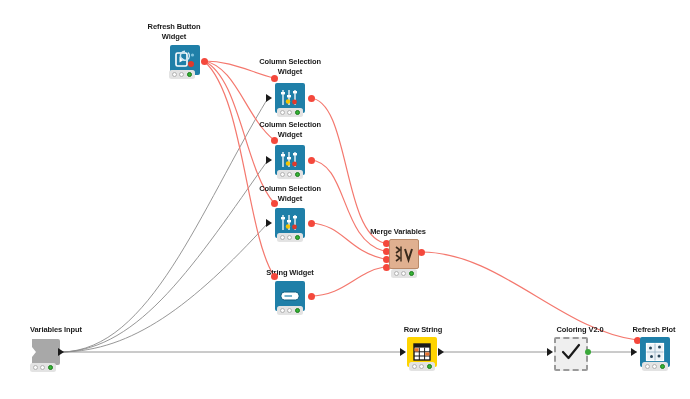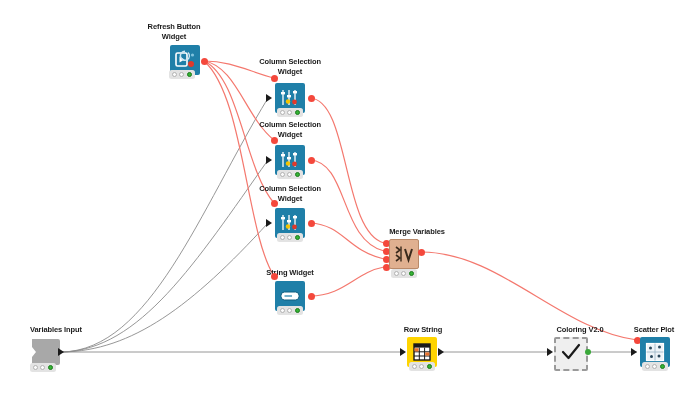--- a/index.html
+++ b/index.html
@@ -166,21 +166,21 @@
     </div>
     <div class="port red" style="left:308px;top:293px;"></div>
     <div class="status" style="left:277px;top:306px;">
       <span class="dot"></span>
       <span class="dot"></span>
       <span class="dot green"></span>
     </div>
   </div>
 
   <div class="node">
-    <div class="nlabel" style="left:363px;top:227px;width:70px;margin-left:19px;">Merge Variables</div>
+    <div class="nlabel" style="left:363px;top:227px;width:70px;">Merge Variables</div>
     <div class="port red" style="left:383px;top:240px;"></div>
     <div class="port red" style="left:383px;top:248px;"></div>
     <div class="port red" style="left:383px;top:256px;"></div>
     <div class="port red" style="left:383px;top:264px;"></div>
     <div class="nbox tan" style="left:389px;top:239px;width:28px;height:28px;">
       <svg width="28" height="28" viewBox="0 0 28 28">
         <path d="M6 7 L10 10 L6 13" fill="none" stroke="#3a2a1c" stroke-width="1.6"></path>
         <path d="M6 15 L10 18 L6 21" fill="none" stroke="#3a2a1c" stroke-width="1.6"></path>
         <line x1="11" y1="6.5" x2="11" y2="21.5" stroke="#3a2a1c" stroke-width="1.4"></line>
         <path d="M15 9 L18.5 20 L22 9" fill="none" stroke="#3a2a1c" stroke-width="2"></path>
@@ -237,21 +237,21 @@
     <div class="tri" style="left:547px;top:348px;"></div>
     <div class="nbox dashed" style="left:554px;top:337px;">
       <svg width="26" height="26" viewBox="0 0 26 26" style="display:block;margin:0 auto;">
         <path d="M5 13 L10.5 19 L21 6" fill="none" stroke="#1a1a1a" stroke-width="2.2" stroke-linecap="round" stroke-linejoin="round"></path>
       </svg>
     </div>
     <div class="port greensm" style="left:585px;top:349px;"></div>
   </div>
 
   <div class="node">
-    <div class="nlabel" style="left:622px;top:325px;width:64px;">Scatter Plot</div>
+    <div class="nlabel" style="left:622px;top:325px;width:64px;">Refresh Plot</div>
     <div class="port red" style="left:634px;top:337px;"></div>
     <div class="tri" style="left:631px;top:348px;"></div>
     <div class="nbox blue" style="left:640px;top:337px;">
       <svg width="30" height="30" viewBox="0 0 30 30">
         <rect x="6.5" y="6.5" width="17" height="17" fill="#eef4f8" stroke="#ffffff" stroke-width="1.2"></rect>
         <line x1="15" y1="6.5" x2="15" y2="23.5" stroke="#9fb9c8" stroke-width="0.9"></line>
         <line x1="6.5" y1="15" x2="23.5" y2="15" stroke="#9fb9c8" stroke-width="0.9"></line>
         <circle cx="10.5" cy="11" r="1.5" fill="#2b4a5e"></circle>
         <circle cx="19.5" cy="10" r="1.5" fill="#2b4a5e"></circle>
         <circle cx="11.5" cy="19.5" r="1.5" fill="#2b4a5e"></circle>

